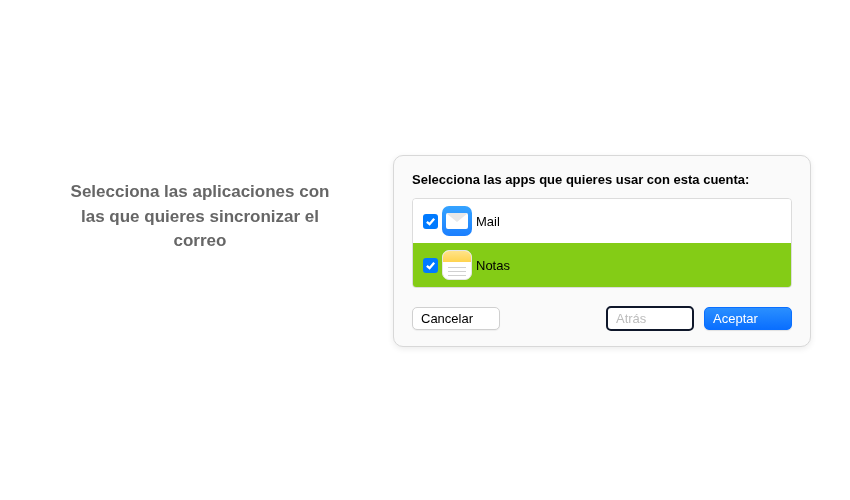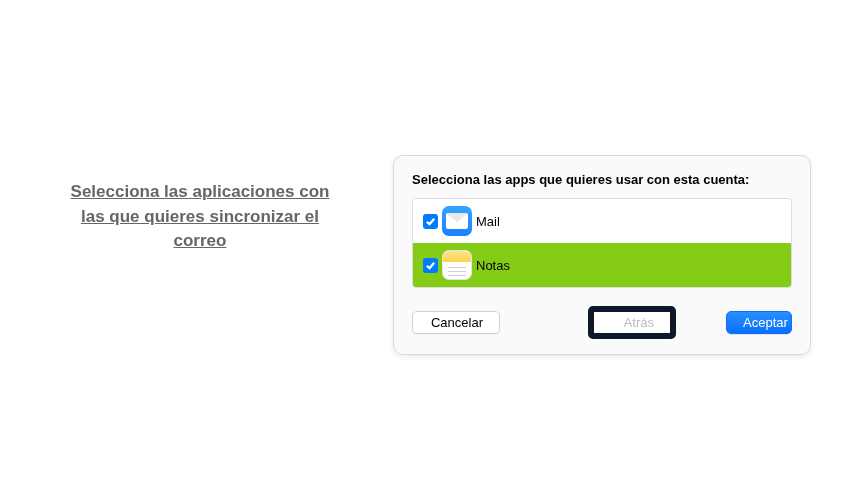--- a/index.html
+++ b/index.html
@@ -13,21 +13,20 @@
     .instruction-text {
       position: absolute;
       left: 70px;
       top: 180px;
       width: 260px;
       text-align: center;
       color: #666666;
       font-size: 17px;
       font-weight: 600;
       line-height: 1.45;
-      text-decoration: underline;
     }
     .dialog {
       position: absolute;
       left: 393px;
       top: 155px;
       width: 418px;
       background: #fafafa;
       border: 1px solid #d8d8d8;
       border-radius: 10px;
       box-shadow: 0 2px 6px rgba(0,0,0,0.08);
@@ -132,47 +131,46 @@
       color: #000;
     }
     .button-row {
       display: flex;
       gap: 10px;
       align-items: center;
     }
     .btn {
       border-radius: 5px;
       font-size: 13px;
-      padding: 3px 16px;
-      text-align: right;
+      padding: 3px 8px;
+      text-align: left;
       cursor: pointer;
       user-select: none;
     }
     .btn-cancel {
       width: 88px;
       background: #ffffff;
       border: 1px solid #d0d0d0;
       box-shadow: 0 1px 1px rgba(0,0,0,0.05);
       color: #000;
     }
     .spacer { flex: 1; }
     .btn-back {
       width: 88px;
       background: #ffffff;
-      border: 6px solid #0f172a;
+      border: 2px solid #0f172a;
       color: #bcbcbc;
       cursor: default;
     }
     .btn-accept {
-      width: 66px;
+      width: 88px;
       background: linear-gradient(180deg, #2a8fff 0%, #0a6fff 100%);
       border: 1px solid #0a6fff;
       color: #ffffff;
       box-shadow: 0 1px 1px rgba(0,0,0,0.1);
-      margin-left: 40px;
     }
   </style>
 </head>
 <body>
 
 <div class="instruction-text">Selecciona las aplicaciones con las que quieres sincronizar el correo</div>
 
 <div class="dialog">
   <div class="dialog-title">Selecciona las apps que quieres usar con esta cuenta:</div>
 

